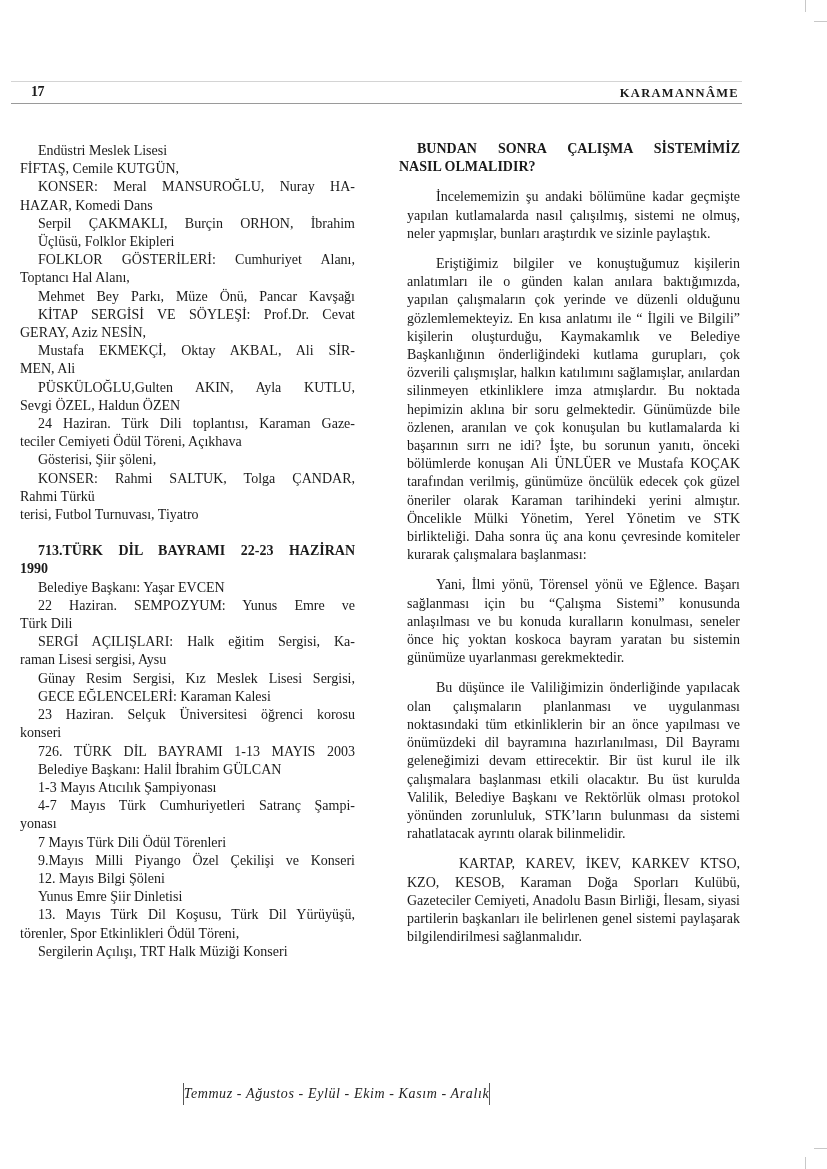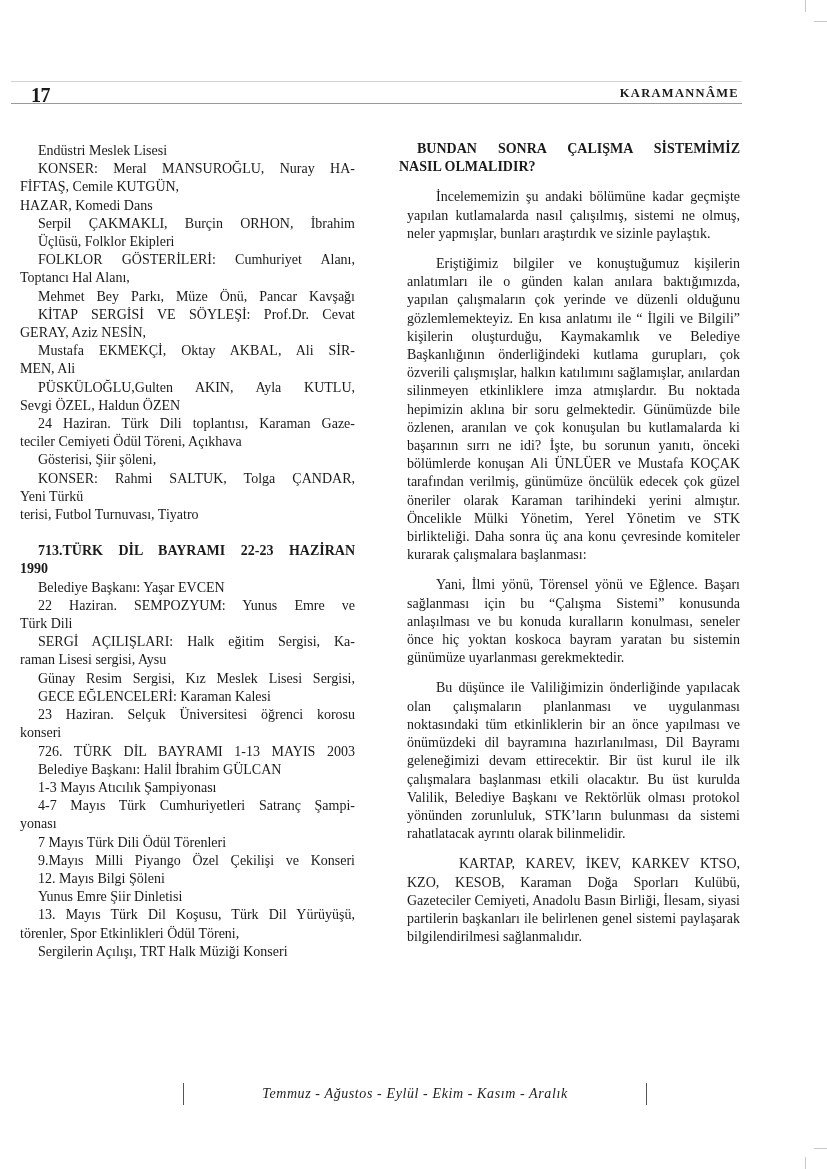--- a/index.html
+++ b/index.html
@@ -6,41 +6,41 @@
   body { width: 827px; height: 1169px; position: relative; overflow: hidden;
          font-family: "Liberation Serif", "DejaVu Serif", serif; color: #1a1a1a; }
 
   .crop-mark { position: absolute; background: #c8c8c8; }
   .cm-top-v { left: 805px; top: 0; width: 1px; height: 12px; }
   .cm-top-h { left: 814px; top: 21px; width: 13px; height: 1px; }
   .cm-bot-h { left: 814px; top: 1148px; width: 13px; height: 1px; }
   .cm-bot-v { left: 805px; top: 1157px; width: 1px; height: 12px; }
   .running-head { position: absolute; left: 11px; top: 81px; width: 731px; height: 21px;
                   border-top: 1px solid #d4d4d4; border-bottom: 1px solid #9a9a9a; }
-  .page-number { position: absolute; left: 20px; top: 2px; font-weight: bold; font-size: 20px;
+  .page-number { position: absolute; left: 20px; top: 2px; font-weight: bold; font-size: 14px;
                  font-family: "Liberation Serif", serif; letter-spacing: -0.5px; }
   .journal-name { position: absolute; right: 3px; top: 4px; font-weight: bold; font-size: 12.5px;
                   letter-spacing: 1.3px; font-family: "Liberation Serif", serif; }
 
   .col { position: absolute; font-size: 14px; line-height: 18.2px; }
   .col-left { left: 20px; top: 142px; width: 335px; }
   .col-right { left: 399px; top: 140px; width: 341px; }
 
   .line { white-space: nowrap; }
   .ind { padding-left: 18px; }
   .just { text-align: justify; text-align-last: justify; display: block; }
 
   .heading { font-weight: bold; }
   .gap { height: 18px; }
 
   .para { text-align: justify; hyphens: manual; margin-left: 8px; }
   .para .first { text-indent: 29px; }
   .para-gap { height: 12px; }
 
-  .footer { position: absolute; left: 183px; top: 1083px; width: 464px; height: 24px; }
+  .footer { position: absolute; left: 183px; top: 1083px; width: 307px; height: 24px; }
   .footer .bar { position: absolute; top: 0; width: 1px; height: 22px; background: #555; }
   .footer .bar.l { left: 0; }
   .footer .bar.r { right: 0; }
   .footer .months { position: absolute; left: 0; right: 0; top: 3px; text-align: center;
                     font-style: italic; font-size: 14px; letter-spacing: 0.6px; color: #222; }
 </style>
 </head>
 <body>
 
 <div class="crop-mark cm-top-v"></div>
@@ -49,39 +49,39 @@
 <div class="crop-mark cm-bot-v"></div>
 
 <div class="running-head">
   <span class="page-number">17</span>
   <span class="journal-name">KARAMANNÂME</span>
 </div>
 
 <div class="col col-left">
   <div id="left-lines">
       <div class="line ind">Endüstri Meslek Lisesi</div>
+      <div class="line">FİFTAŞ, Cemile KUTGÜN,</div>
       <div class="line ind just">KONSER: Meral MANSUROĞLU, Nuray HA-</div>
-      <div class="line">FİFTAŞ, Cemile KUTGÜN,</div>
       <div class="line">HAZAR, Komedi Dans</div>
       <div class="line ind just">Serpil ÇAKMAKLI, Burçin ORHON, İbrahim</div>
       <div class="line ind">Üçlüsü, Folklor Ekipleri</div>
       <div class="line ind just">FOLKLOR GÖSTERİLERİ: Cumhuriyet Alanı,</div>
       <div class="line">Toptancı Hal Alanı,</div>
       <div class="line ind just">Mehmet Bey Parkı, Müze Önü, Pancar Kavşağı</div>
       <div class="line ind just">KİTAP SERGİSİ VE SÖYLEŞİ: Prof.Dr. Cevat</div>
       <div class="line">GERAY, Aziz NESİN,</div>
       <div class="line ind just">Mustafa EKMEKÇİ, Oktay AKBAL, Ali SİR-</div>
       <div class="line">MEN, Ali</div>
       <div class="line ind just">PÜSKÜLOĞLU,Gulten AKIN, Ayla KUTLU,</div>
       <div class="line">Sevgi ÖZEL, Haldun ÖZEN</div>
       <div class="line ind just">24 Haziran. Türk Dili toplantısı, Karaman Gaze-</div>
       <div class="line">teciler Cemiyeti Ödül Töreni, Açıkhava</div>
       <div class="line ind">Gösterisi, Şiir şöleni,</div>
       <div class="line ind just">KONSER: Rahmi SALTUK, Tolga ÇANDAR,</div>
-      <div class="line">Yeni Türkü</div>
+      <div class="line">Rahmi Türkü</div>
       <div class="line">terisi, Futbol Turnuvası, Tiyatro</div>
     </div>
   <div class="gap"></div>
   <div class="heading line just" style="padding-left:18px">713.TÜRK DİL BAYRAMI 22-23 HAZİRAN</div>
   <div class="heading line">1990</div>
   <div id="left-lines2">
       <div class="line ind">Belediye Başkanı: Yaşar EVCEN</div>
       <div class="line ind just">22 Haziran. SEMPOZYUM: Yunus Emre ve</div>
       <div class="line">Türk Dili</div>
       <div class="line ind just">SERGİ AÇILIŞLARI: Halk eğitim Sergisi, Ka-</div>

